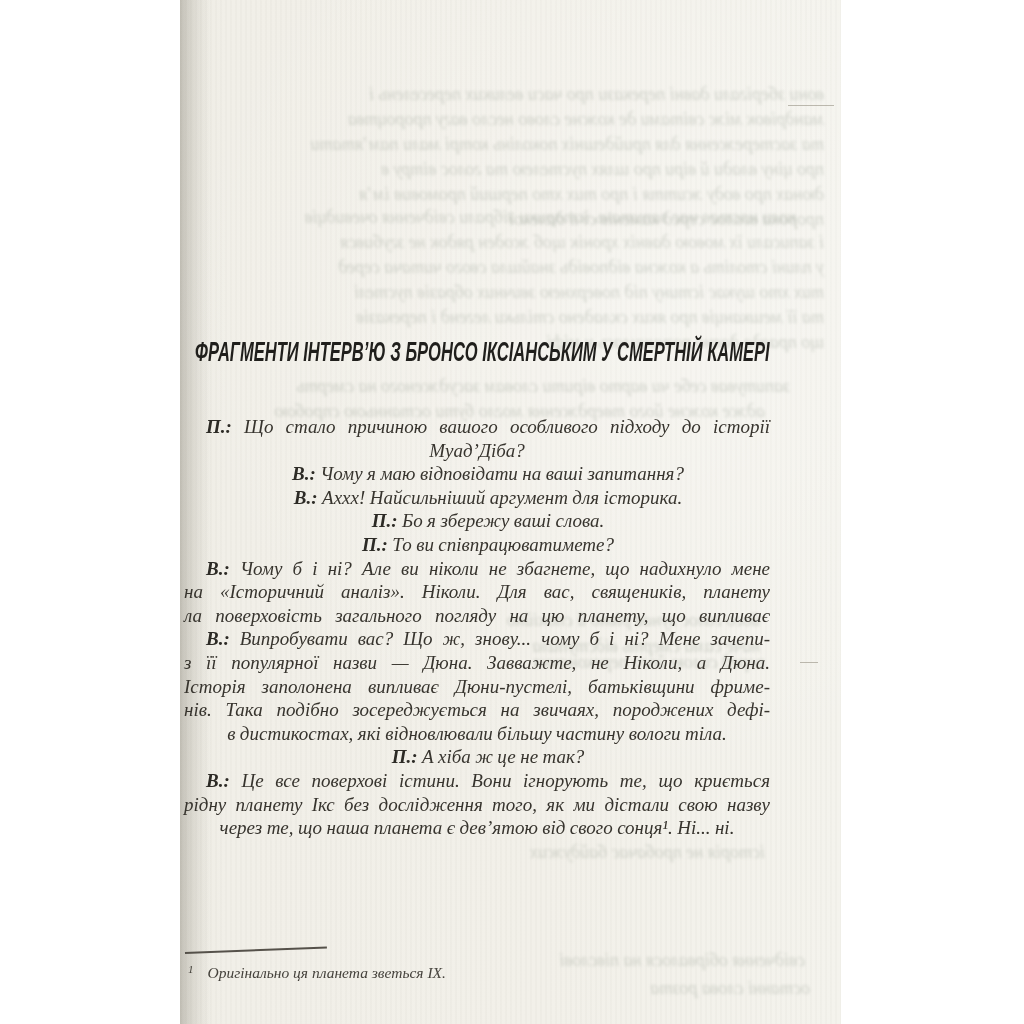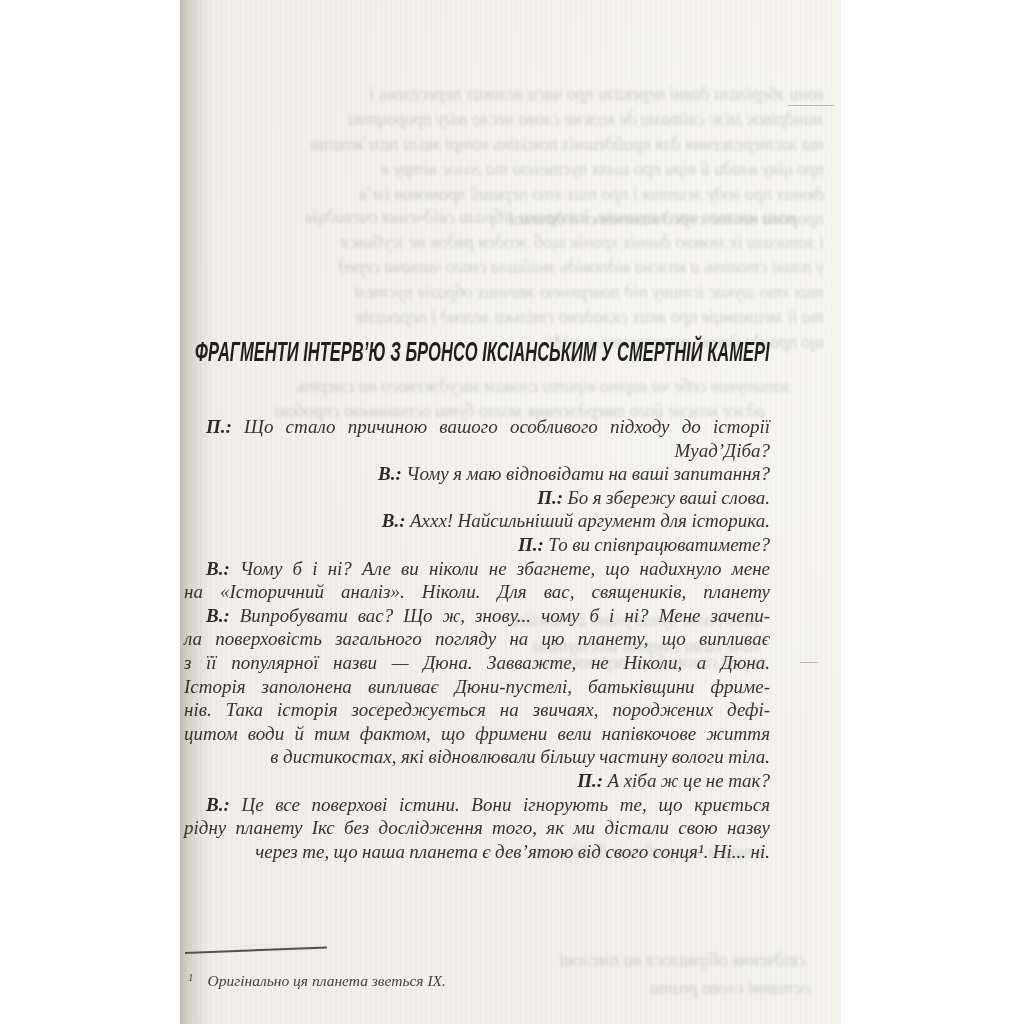--- a/index.html
+++ b/index.html
@@ -48,31 +48,31 @@
     font-family:"Liberation Sans", sans-serif;font-weight:bold;
     font-size:28px;line-height:30px;letter-spacing:0;
     color:#201f1c;white-space:nowrap;
     transform:scaleX(.59);transform-origin:0 50%;
   }
   .dialogue{
     position:absolute;top:415px;left:4px;width:586px;
     font-size:19px;line-height:23.6px;color:#37342e;
     word-spacing:-0.3px;
   }
-  .bline{text-align:right;}
+  .bline{text-align:center;}
   .jfull{text-align:justify;text-align-last:justify;text-justify:inter-word;}
   .first{text-indent:22px;}
   .spk{font-weight:bold;color:#2c2a25;}
   .fn-rule{
     position:absolute;top:952px;left:5px;width:142px;height:2px;
     background:#55514a;transform:rotate(-2.2deg);transform-origin:0 50%;
   }
   .footnote{
     position:absolute;top:963px;left:8px;width:560px;
-    font-size:15.5px;line-height:20px;color:#45423c;margin-top:8px;
+    font-size:15.5px;line-height:20px;color:#45423c;
   }
   .fn-mark{font-size:11px;position:relative;top:-5px;margin-right:14px;color:#45423c;}
   .scratch{position:absolute;height:1px;background:rgba(140,135,120,.55);}
   .sc1{top:105px;left:608px;width:46px;}
   .sc2{top:662px;left:620px;width:18px;}
 </style>
 </head>
 <body>
 
 <div class="page">
@@ -105,31 +105,30 @@
 
   <div class="scratch sc1"></div>
   <div class="scratch sc2"></div>
 
   <div class="heading">ФРАГМЕНТИ ІНТЕРВ’Ю З БРОНСО ІКСІАНСЬКИМ У СМЕРТНІЙ КАМЕРІ</div>
 
   <div class="dialogue">
       <div class="bline jfull first"><b class="spk">П.:</b> Що стало причиною вашого особливого підходу до історії</div>
       <div class="bline">Муад’Діба?</div>
       <div class="bline first"><b class="spk">В.:</b> Чому я маю відповідати на ваші запитання?</div>
+      <div class="bline first"><b class="spk">В.:</b> Аххх! Найсильніший аргумент для історика.</div>
       <div class="bline first"><b class="spk">П.:</b> Бо я збережу ваші слова.</div>
-      <div class="bline first"><b class="spk">В.:</b> Аххх! Найсильніший аргумент для історика.</div>
       <div class="bline first"><b class="spk">П.:</b> То ви співпрацюватимете?</div>
       <div class="bline jfull first"><b class="spk">В.:</b> Чому б і ні? Але ви ніколи не збагнете, що надихнуло мене</div>
       <div class="bline jfull">на «Історичний аналіз». Ніколи. Для вас, священиків, планету</div>
+      <div class="bline jfull">ла поверховість загального погляду на цю планету, що випливає</div>
       <div class="bline jfull first"><b class="spk">В.:</b> Випробувати вас? Що ж, знову... чому б і ні? Мене зачепи-</div>
-      <div class="bline jfull">ла поверховість загального погляду на цю планету, що випливає</div>
       <div class="bline jfull">з її популярної назви — Дюна. Завважте, не Ніколи, а Дюна.</div>
       <div class="bline jfull">Історія заполонена випливає Дюни-пустелі, батьківщини фриме-</div>
-      <div class="bline jfull">нів. Така історія зосереджується на звичаях, породжених дефі-</div>
-      <div class="bline jfull">цитом води й тим фактом, що фримени вели напівкочове життя</div>
+      <div class="bline jfull">нів. Така подібно зосереджується на звичаях, породжених дефі-</div>
       <div class="bline">в дистикостах, які відновлювали більшу частину вологи тіла.</div>
       <div class="bline first"><b class="spk">П.:</b> А хіба ж це не так?</div>
       <div class="bline jfull first"><b class="spk">В.:</b> Це все поверхові істини. Вони ігнорують те, що криється</div>
       <div class="bline jfull">рідну планету Ікс без дослідження того, як ми дістали свою назву</div>
       <div class="bline">через те, що наша планета є дев’ятою від свого сонця¹. Ні... ні.</div>
     </div>
 
   <div class="fn-rule"></div>
   <div class="footnote">
     <span class="fn-mark">1</span><span>Оригінально ця планета зветься IX.</span>

